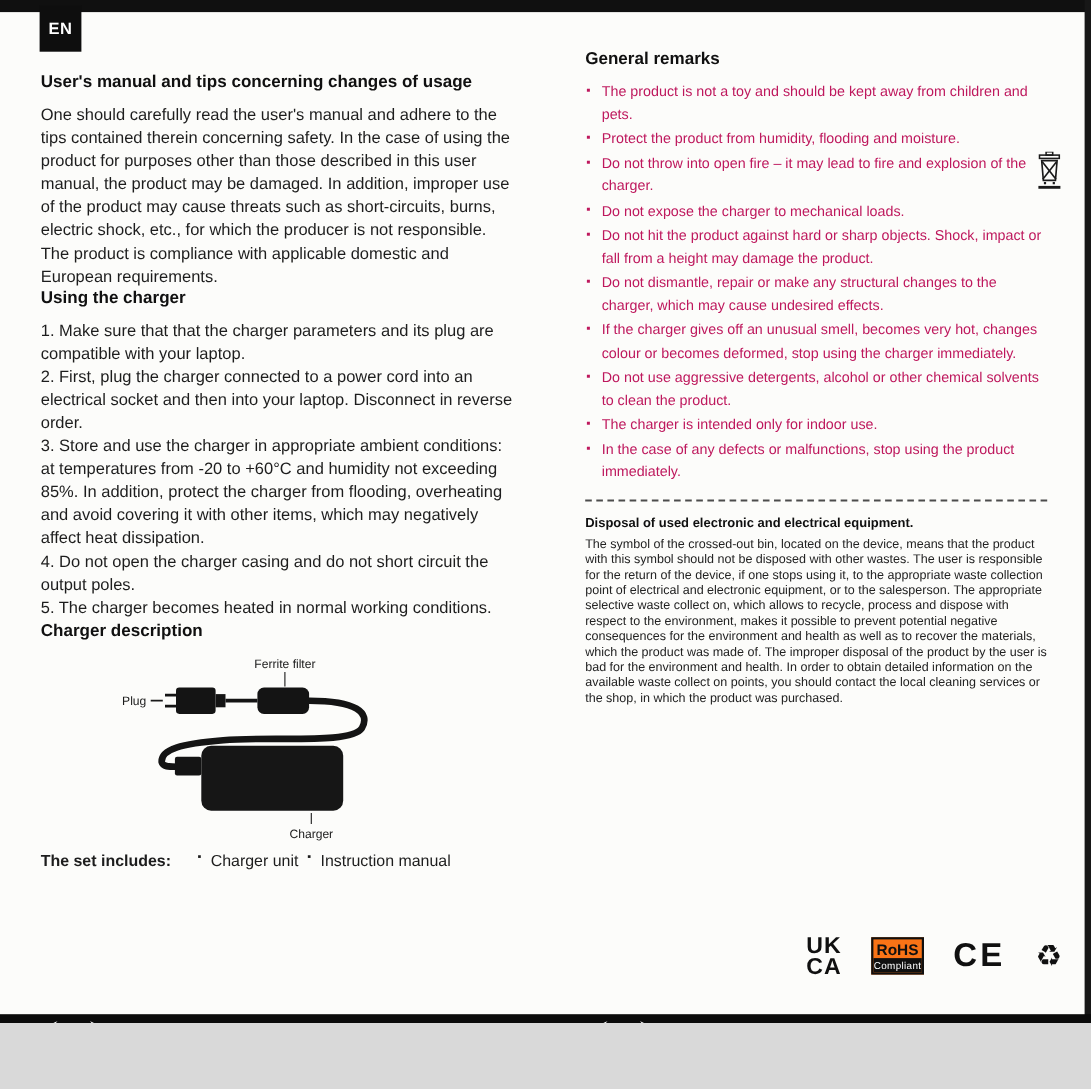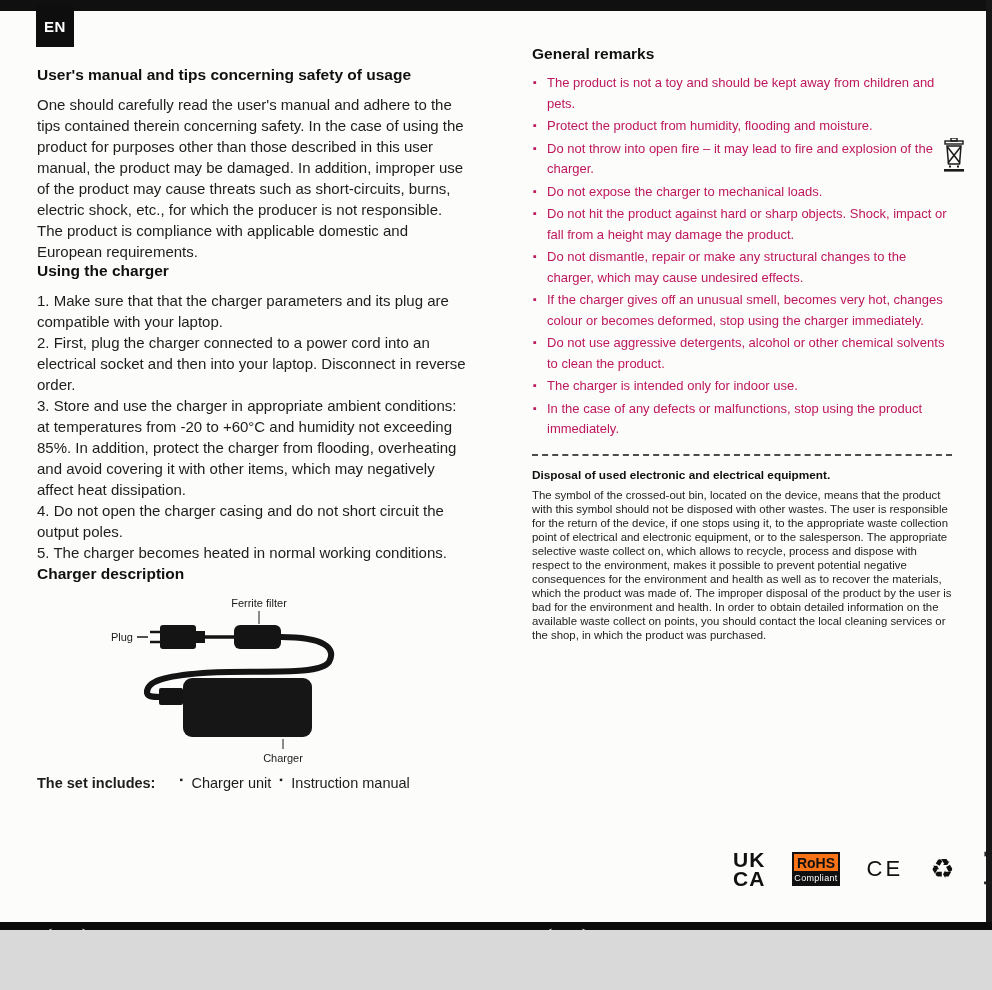--- a/index.html
+++ b/index.html
@@ -40,21 +40,21 @@
   .set-item::before { content:"▪"; position:absolute; left:-12px; top:-1px; font-size:10px; }
   
   .certs {
     position:absolute; left:733px; top:846px; width:254px; height:46px;
     display:flex; align-items:center; gap:27px;
   }
   .ukca { font-weight:bold; font-size:21px; line-height:.92; letter-spacing:1px; color:#101010; }
   .rohs-box { border:2.5px solid #101010; width:60px; text-align:center; background:#f97316; }
   .rohs-top { font-size:14px; font-weight:bold; padding:1px 0 0; color:#101010; }
   .rohs-sub { background:#101010; color:#fff; font-size:9px; padding:1.5px 0; letter-spacing:.3px; }
-  .ce-mark { font-size:22px; font-weight:normal; letter-spacing:3px; color:#101010; }
+  .ce-mark { font-size:30px; font-weight:bold; letter-spacing:3px; color:#101010; }
   .recycle { font-size:27px; color:#101010; line-height:1; }
   
   .weee-float { position:absolute; left:941px; top:138px; }
   
   .footer-bar { position:absolute; left:0; top:922px; width:100%; height:56px; background:#0b0b0b; }
   .goat { position:absolute; top:2px; }
   .goat.g1 { left:36px; }
   .goat.g2 { left:536px; }
   .bottom-strip { position:absolute; left:0; top:978px; width:100%; height:12px; background:#e9e9e7; }
 </style>
@@ -62,21 +62,21 @@
 <body>
 
 <div class="page">
 
   <div class="top-bar"></div>
   <div class="right-bar"></div>
 
   <div class="en-badge">EN</div>
 
   <div class="col-left">
-    <h2 class="sec">User's manual and tips concerning safety of usage</h2>
+    <h2 class="sec">User's manual and tips concerning changes of usage</h2>
     <p class="body">One should carefully read the user's manual and adhere to the tips contained therein concerning safety. In the case of using the product for purposes other than those described in this user manual, the product may be damaged. In addition, improper use of the product may cause threats such as short-circuits, burns, electric shock, etc., for which the producer is not responsible. The product is compliance with applicable domestic and European requirements.</p>
 
     <h2 class="sec mt1">Using the charger</h2>
     <div class="steps">
       <p class="step">1. Make sure that that the charger parameters and its plug are compatible with your laptop.</p>
       <p class="step">2. First, plug the charger connected to a power cord into an electrical socket and then into your laptop. Disconnect in reverse order.</p>
       <p class="step">3. Store and use the charger in appropriate ambient conditions: at temperatures from -20 to +60°C and humidity not exceeding 85%. In addition, protect the charger from flooding, overheating and avoid covering it with other items, which may negatively affect heat dissipation.</p>
       <p class="step">4. Do not open the charger casing and do not short circuit the output poles.</p>
       <p class="step">5. The charger becomes heated in normal working conditions.</p>
     </div>

